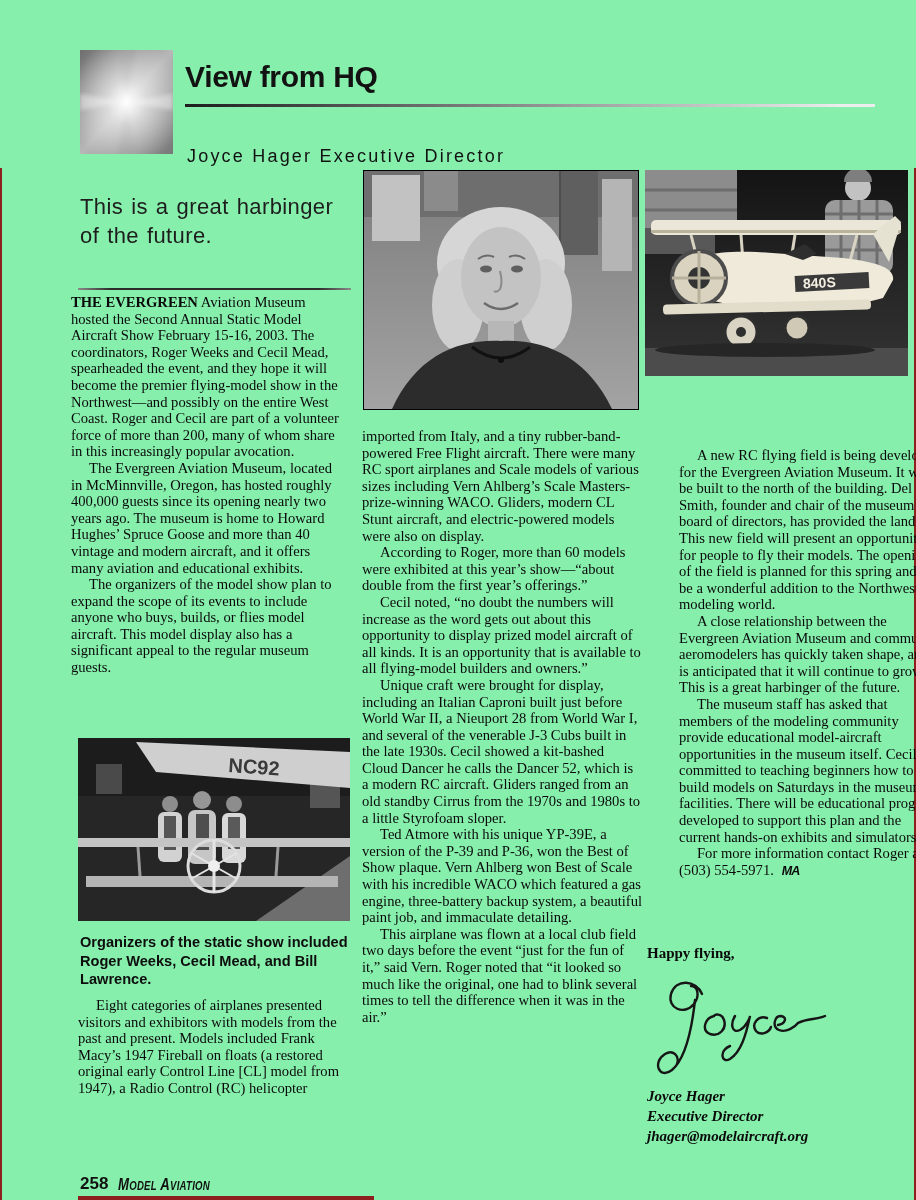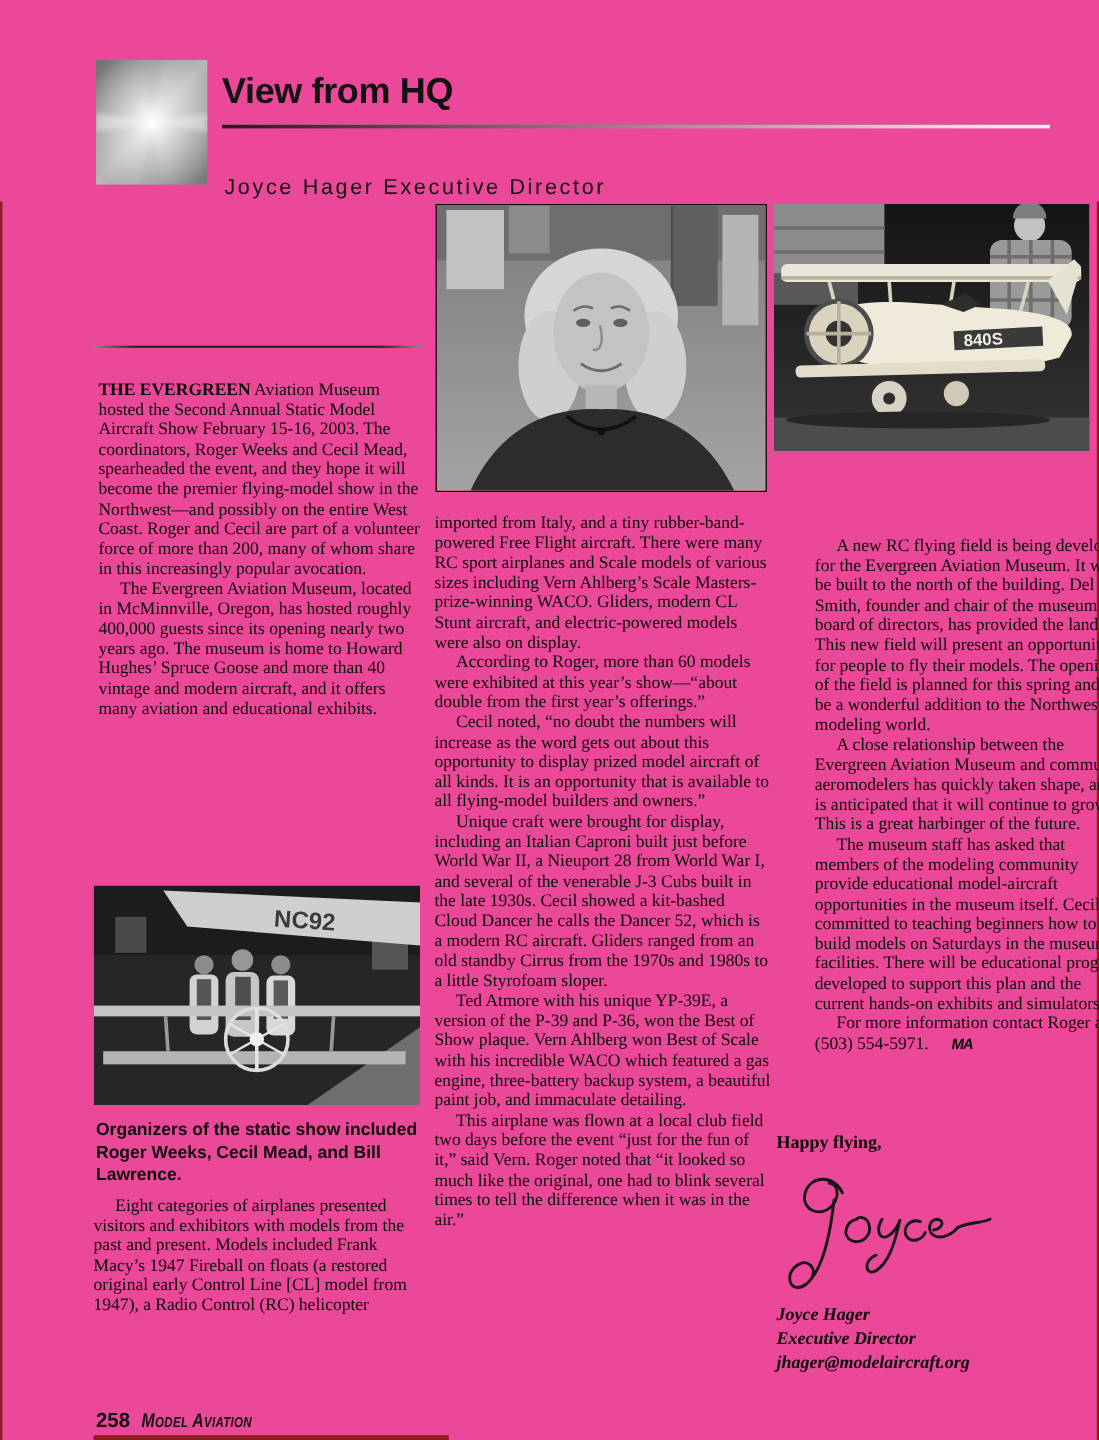--- a/index.html
+++ b/index.html
@@ -1,17 +1,17 @@
 <!DOCTYPE html>
 <html><head>
 <meta charset="utf-8">
 <style>
   html,body { margin:0; padding:0; background:#ffffff; }
   .page {
-    position:relative; width:916px; height:1200px; background:#ec4899;
+    position:relative; width:916px; height:1200px; background:#86efac;
     overflow:hidden; font-family:"Liberation Serif", serif; color:#0a0a0a;
   }
   
   .edge { position:absolute; background:#8e1f1f; }
   .edge-left  { left:0; top:168px; width:2px; height:1032px; }
   .edge-right { right:0; top:168px; width:2px; height:1032px; }
   .footer-rule { position:absolute; left:78px; top:1196px; width:296px; height:4px; background:#8e1f1f; }
 
   
   .hdr-box { position:absolute; left:80px; top:50px; width:93px; height:104px; }
@@ -39,21 +39,21 @@
   .quote-rule {
     position:absolute; left:78px; top:288px; width:273px; height:1.6px;
     background:linear-gradient(to right, #8a8a8a, #2c2c2c 12%, #2c2c2c 88%, #8a8a8a);
   }
 
   
   .body-block { position:absolute; font-size:14.6px; line-height:16.6px; color:#0a0a0a; }
   .body-block p { margin:0; }
   .body-block p.ind { text-indent:18px; }
   .lead-bold { font-weight:bold; }
-  .col1a { left:82px;  top:294px;  width:274px;margin-top:23px; }
+  .col1a { left:71px;  top:294px;  width:274px; }
   .col1b { left:78px;  top:997px;  width:274px; }
   .col2  { left:362px; top:428px;  width:281px; }
   .col3  { left:679px; top:447px;  width:265px; }
 
   .caption {
     position:absolute; font-family:"Liberation Sans", sans-serif;
     font-weight:bold; font-size:14.6px; line-height:18.6px; color:#0d0d0d;
   }
   .cap1 { left:80px;  top:933px; width:268px; }
   .cap2 { left:647px; top:389px; width:262px; }
@@ -64,21 +64,21 @@
   .photo-portrait { left:363px; top:170px; width:276px; height:240px; border:1px solid #000; box-sizing:border-box; }
   .photo-group    { left:78px;  top:738px; width:272px; height:183px; }
   .photo-waco     { left:645px; top:170px; width:263px; height:206px; }
 
   
   .happy { position:absolute; left:647px; top:945px; font-weight:bold; font-size:15px; }
   .signature { position:absolute; left:650px; top:972px; width:210px; height:110px; }
   .sig-block { position:absolute; left:647px; top:1086px; font-weight:bold; font-size:15px; line-height:20px;font-style:italic; }
   .ma-logo {
     font-family:"Liberation Sans", sans-serif; font-weight:bold; font-style:italic;
-    font-size:12.5px; letter-spacing:-1px; margin-left:19px;
+    font-size:12.5px; letter-spacing:-1px; margin-left:8px;
   }
 
   
   .folio {
     position:absolute; left:80px; top:1174px;
     font-family:"Liberation Sans", sans-serif; font-weight:bold; font-size:17px; color:#111;
   }
   .mag-name {
     position:absolute; left:118px; top:1175px;
     font-family:"Liberation Sans", sans-serif; font-weight:bold; font-style:italic;
@@ -117,25 +117,27 @@
       <polygon points="46,52 93,44 93,60" fill="#e6e6e6" opacity="0.5" filter="url(#soft)"></polygon>
       <polygon points="46,52 38,0 56,0" fill="#8c8c8c" opacity="0.5" filter="url(#soft)"></polygon>
       <polygon points="46,52 38,104 56,104" fill="#8c8c8c" opacity="0.5" filter="url(#soft)"></polygon>
       <rect x="0" y="0" width="93" height="104" fill="url(#boxrg)"></rect>
     </svg>
   </div>
   <div class="hdr-title">View from HQ</div>
   <div class="hdr-rule"></div>
   <div class="hdr-byline">Joyce Hager Executive Director</div>
 
+  <div class="pull-quote">This is a great harbinger of the future.</div>
   <div class="quote-rule"></div>
 
   <div class="body-block col1a">
     <p><span class="lead-bold">THE EVERGREEN</span><span> Aviation Museum hosted the Second Annual Static Model Aircraft Show February 15-16, 2003. The coordinators, Roger Weeks and Cecil Mead, spearheaded the event, and they hope it will become the premier flying-model show in the Northwest—and possibly on the entire West Coast. Roger and Cecil are part of a volunteer force of more than 200, many of whom share in this increasingly popular avocation.</span></p>
     <p class="ind">The Evergreen Aviation Museum, located in McMinnville, Oregon, has hosted roughly 400,000 guests since its opening nearly two years ago. The museum is home to Howard Hughes’ Spruce Goose and more than 40 vintage and modern aircraft, and it offers many aviation and educational exhibits.</p>
+    <p class="ind">The organizers of the model show plan to expand the scope of its events to include anyone who buys, builds, or flies model aircraft. This model display also has a significant appeal to the regular museum guests.</p>
   </div>
 
   <div class="photo photo-group">
     <svg width="272" height="183" viewBox="0 0 272 183">
       <rect width="272" height="183" fill="#262626"></rect>
       <rect x="0" y="0" width="272" height="58" fill="#1c1c1c"></rect>
       <rect x="18" y="26" width="26" height="30" fill="#4a4a4a"></rect>
       <rect x="232" y="30" width="30" height="40" fill="#555555"></rect>
       <polygon points="58,4 272,14 272,50 78,34" fill="#cfcfcf"></polygon>
       <text x="150" y="34" font-family="Liberation Sans, sans-serif" font-size="20" font-weight="bold" fill="#3a3a3a" transform="rotate(4 150 34)">NC92</text>

